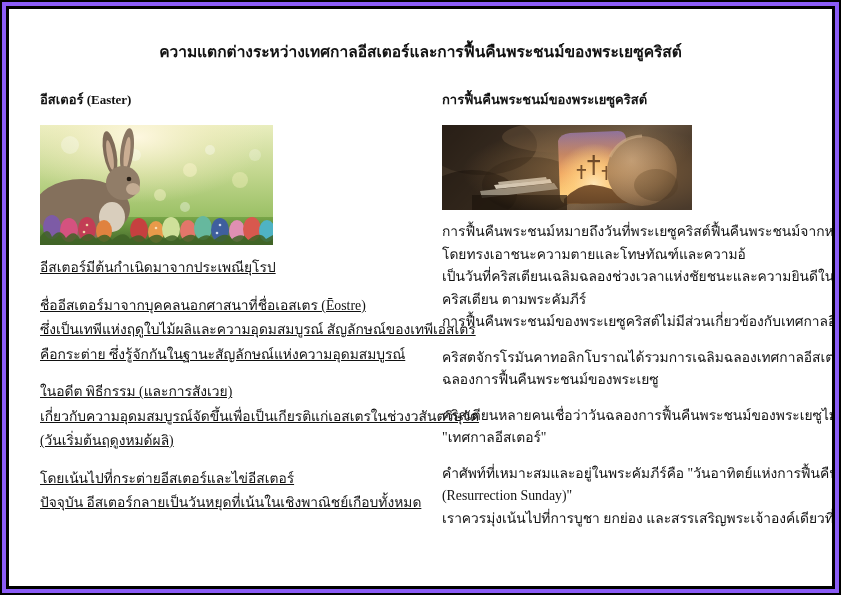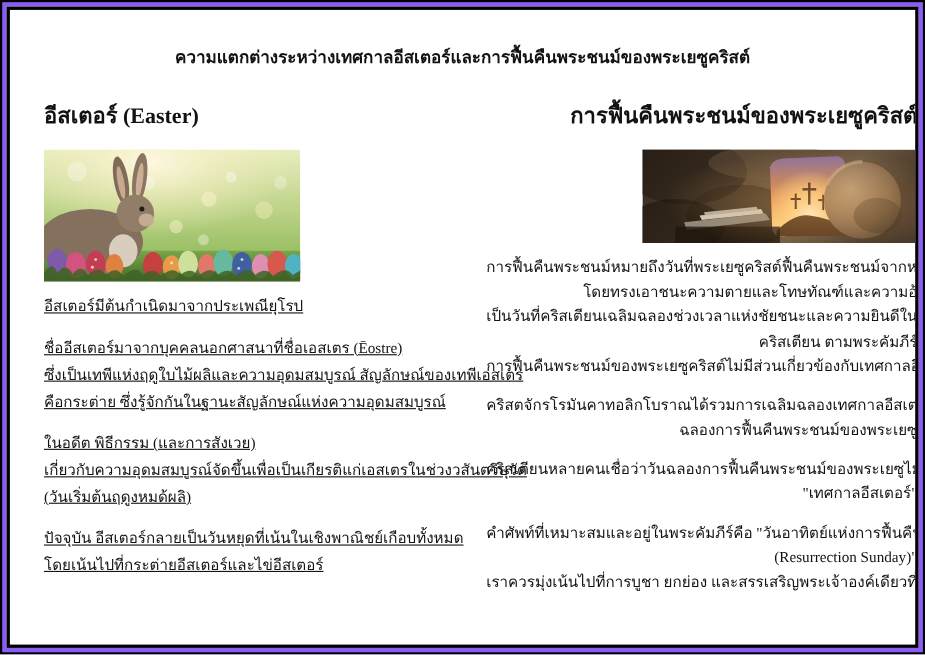--- a/index.html
+++ b/index.html
@@ -16,22 +16,22 @@
     width:100%;height:100%;box-sizing:border-box;
     border:3px solid #000;position:relative;overflow:hidden;background:#fff;
   }
   .doc-title{
     position:absolute;top:30px;left:0;right:0;
     text-align:center;font-weight:bold;font-size:15.5px;
     white-space:nowrap;
   }
   .col{position:absolute;top:80px;}
   .col-left{left:31px;width:398px;}
-  .col-right{left:433px;width:392px;text-align:right;}
-  .col-heading{font-size:20px;font-weight:bold;margin:0;}
+  .col-right{left:433px;width:392px;}
+  .col-heading{font-size:13px;font-weight:bold;margin:0;}
   .img-box{margin-top:15px;display:block;line-height:0;}
   .text-block{margin-top:11px;}
   .line{font-size:13.8px;white-space:nowrap;}
   .col-left .line{line-height:24.5px;text-decoration:underline;}
   .col-right .line{line-height:22.5px;}
   .para + .para{margin-top:13px;}
 </style>
 </head>
 <body>
 
@@ -119,22 +119,22 @@
             <div class="line">ชื่ออีสเตอร์มาจากบุคคลนอกศาสนาที่ชื่อเอสเตร (Ēostre)</div>
             <div class="line">ซึ่งเป็นเทพีแห่งฤดูใบไม้ผลิและความอุดมสมบูรณ์ สัญลักษณ์ของเทพีเอสเตร</div>
             <div class="line">คือกระต่าย ซึ่งรู้จักกันในฐานะสัญลักษณ์แห่งความอุดมสมบูรณ์</div>
           </div>
           <div class="para">
             <div class="line">ในอดีต พิธีกรรม (และการสังเวย)</div>
             <div class="line">เกี่ยวกับความอุดมสมบูรณ์จัดขึ้นเพื่อเป็นเกียรติแก่เอสเตรในช่วงวสันตวิษุวัต</div>
             <div class="line">(วันเริ่มต้นฤดูงหมด้ผลิ)</div>
           </div>
           <div class="para">
+            <div class="line">โดยเน้นไปที่กระต่ายอีสเตอร์และไข่อีสเตอร์</div>
             <div class="line">ปัจจุบัน อีสเตอร์กลายเป็นวันหยุดที่เน้นในเชิงพาณิชย์เกือบทั้งหมด</div>
-            <div class="line">โดยเน้นไปที่กระต่ายอีสเตอร์และไข่อีสเตอร์</div>
           </div>
         </div>
     </div>
 
     <div class="col col-right">
       <div class="col-heading">การฟื้นคืนพระชนม์ของพระเยซูคริสต์</div>
 
       <div class="img-box" aria-label="empty-tomb-with-crosses-at-sunrise-photo">
         <svg width="250" height="85" viewBox="0 0 250 85">
           <defs>

